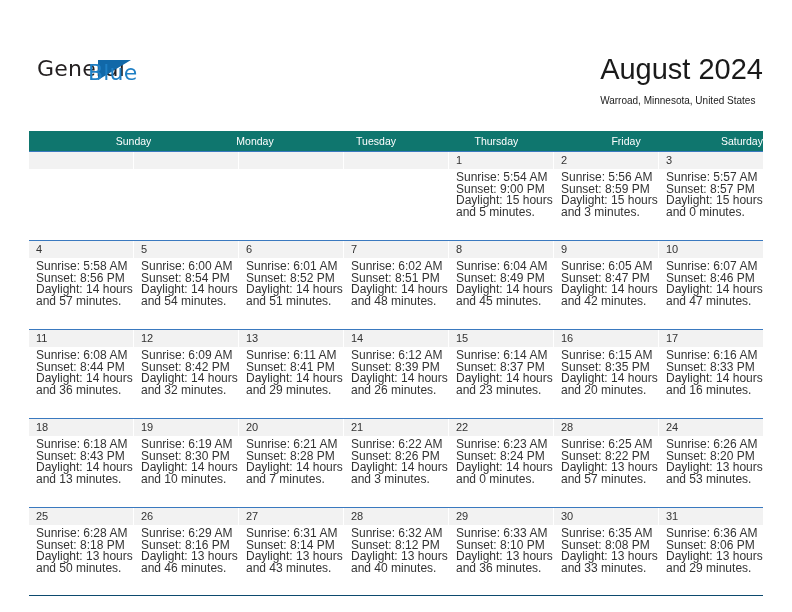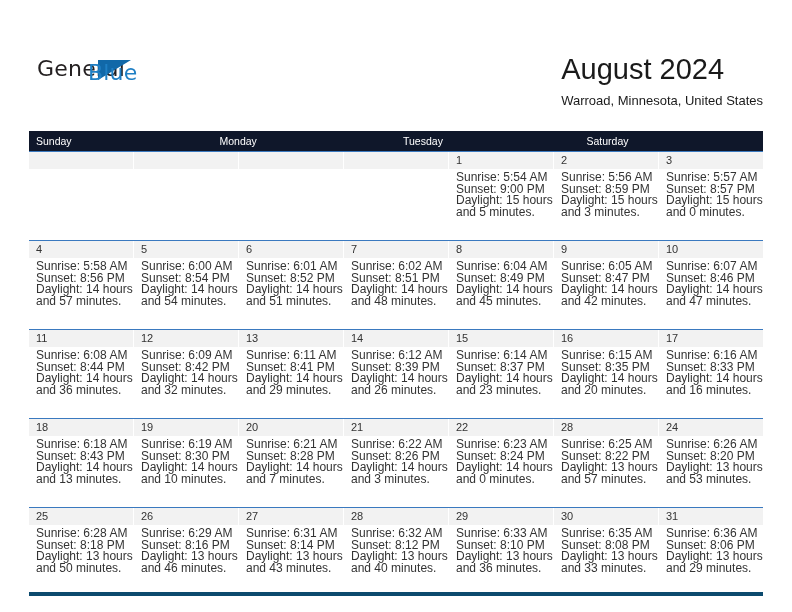--- a/index.html
+++ b/index.html
@@ -76,58 +76,59 @@
   .month-title {
     font-size: 29px;
     font-weight: 400;
     color: #1a1a1a;
     line-height: 34px;
     white-space: nowrap;
     font-family: "Liberation Sans", sans-serif;
   }
   .location-title {
     margin-top: 6px;
-    font-size: 13px;
+    font-size: 10px;
     font-weight: 400;
     color: #1a1a1a;
     line-height: 18px;
     white-space: nowrap;
     font-family: "Liberation Sans", sans-serif;
   }
 
   
   .calendar {
     position: absolute;
     left: 29px;
     top: 105px;
     width: 734px;
   }
   .weekdays {
     display: flex;
-    background: #0f172a;
+    background: #0f766e;
     height: 20px;
+    text-align: right;
   }
   .weekday {
     flex: 1 1 0;
     color: #ffffff;
     font-size: 10.5px;
     line-height: 20px;
     padding-left: 7px;
     box-sizing: border-box;
     white-space: nowrap;
     overflow: hidden;
   }
   .week {
     display: flex;
     border-top: 1.5px solid #3a79bf;
     height: 89px;
     box-sizing: border-box;
   }
   .week:last-child {
-    border-bottom: 4px solid #0c4a6e;
+    border-bottom: 1px solid #0c4a6e;
   }
   .day {
     flex: 1 1 0;
     box-sizing: border-box;
     border-right: 1px solid #ffffff;
     position: relative;
     background: #ffffff;
     overflow: hidden;
   }
   .day:last-child {
@@ -174,20 +175,22 @@
     </div>
 
   </div>
 
   <div class="calendar">
 
     <div class="weekdays">
       <div class="weekday">Sunday</div>
       <div class="weekday">Monday</div>
       <div class="weekday">Tuesday</div>
+      <div class="weekday">Thursday</div>
+      <div class="weekday">Friday</div>
       <div class="weekday">Saturday</div>
     </div>
 
     <div class="week">
       <div class="day empty">
         <div class="day-num-band"></div>
         <div class="day-info">
           <div></div>
           <div></div>
           <div></div>

